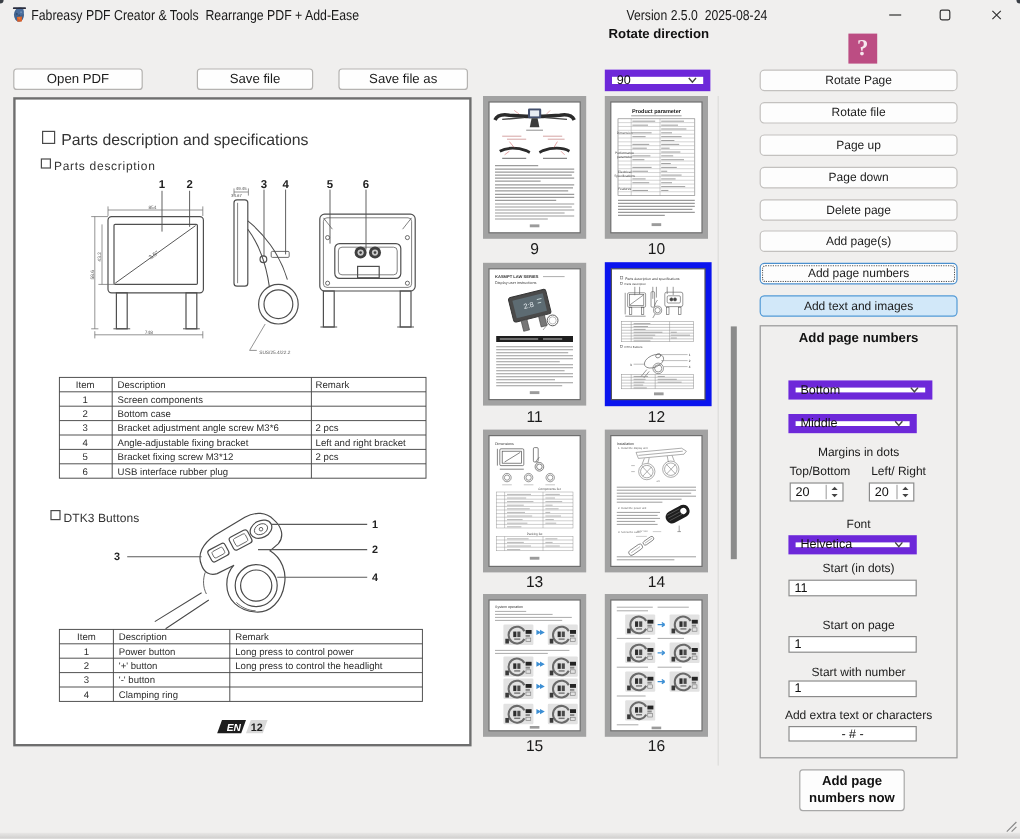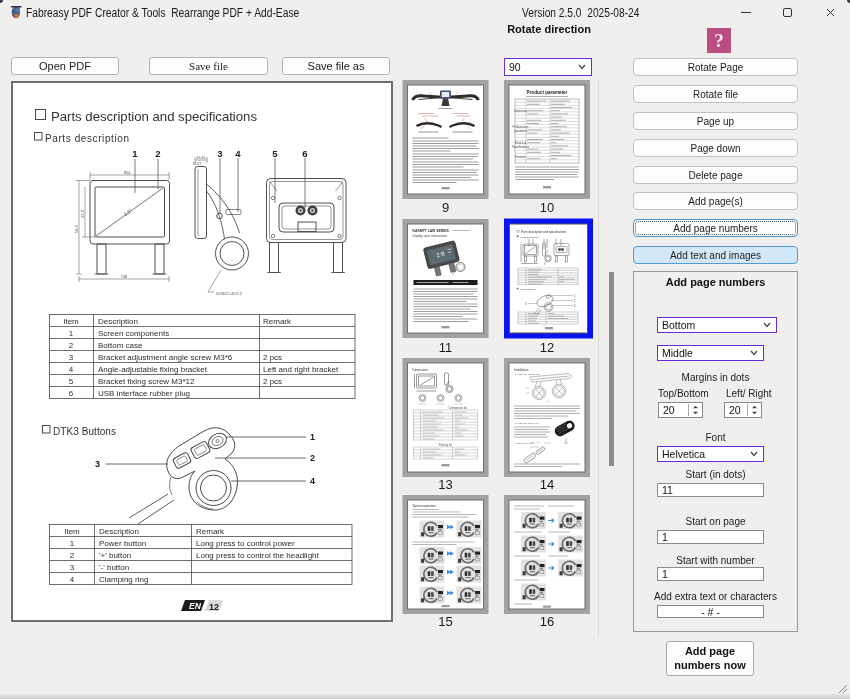--- a/index.html
+++ b/index.html
@@ -1,19 +1,19 @@
 <!DOCTYPE html>
 <html><head><meta charset="utf-8"><style>
 *{margin:0;padding:0;box-sizing:border-box;}
 html,body{width:850px;height:699px;background:#f0efee;font-family:"Liberation Sans",sans-serif;overflow:hidden;position:relative;}
 .abs{position:absolute;}
 .btn{position:absolute;background:#fefefe;border:1px solid #b5b3b1;border-radius:3px;font-size:11px;color:#1b1b1b;display:flex;align-items:center;justify-content:center;}
 .rbtn{position:absolute;left:633px;width:165px;height:18px;background:#fdfdfd;border:1px solid #c3c1bf;border-radius:4px;font-size:10px;color:#1b1b1b;display:flex;align-items:center;justify-content:center;}
 .lbl{position:absolute;font-size:10px;color:#1b1b1b;text-align:center;}
-.sel{position:absolute;background:#fff;border:1px solid #6d28d9;font-size:10.5px;color:#111;display:flex;align-items:center;padding-left:4px;}
+.sel{position:absolute;background:#fff;border:6px solid #6d28d9;font-size:10.5px;color:#111;display:flex;align-items:center;padding-left:4px;}
 .inp{position:absolute;background:#fff;border:1px solid #8a8a8a;font-size:10.5px;color:#111;display:flex;align-items:center;padding-left:4px;}
 .chev{position:absolute;right:5px;top:50%;margin-top:-3px;width:8px;height:6px;}
 </style></head>
 <body>
 
 <div class="abs" style="left:0;top:0;width:3px;height:3px;background:#3a3f46;border-bottom-right-radius:3px;"></div>
 <div class="abs" style="left:847px;top:0;width:3px;height:3px;background:#3a3f46;border-bottom-left-radius:3px;"></div>
 
 <svg class="abs" style="left:9px;top:4px;" width="14" height="15" viewBox="0 0 16 17">
  <ellipse cx="7.8" cy="9.5" rx="4.8" ry="6.6" fill="#41638e"></ellipse>
@@ -27,21 +27,21 @@
 </svg>
 <div class="abs" style="left:26px;top:6px;font-size:12px;color:#191919;transform:scaleX(0.855);transform-origin:0 0;white-space:nowrap;">Fabreasy PDF Creator &amp; Tools&nbsp; Rearrange PDF + Add-Ease</div>
 <div class="abs" style="left:522px;top:6px;font-size:12px;color:#191919;transform:scaleX(0.85);transform-origin:0 0;white-space:nowrap;">Version 2.5.0&nbsp; 2025-08-24</div>
 <div class="abs" style="left:741px;top:12px;width:10px;height:1px;background:#333;"></div>
 <div class="abs" style="left:783px;top:8px;width:9px;height:9px;border:1px solid #333;border-radius:2px;"></div>
 <svg class="abs" style="left:826px;top:8px;" width="9" height="9" viewBox="0 0 9 9">
     <path d="M1 1 L8 8 M8 1 L1 8" stroke="#333" stroke-width="1"></path>
   </svg>
 
 <div class="btn" style="left:11px;top:57px;width:108px;height:18px;">Open PDF</div>
-<div class="btn" style="left:149px;top:57px;width:119px;height:18px;font-family:Liberation Serif, serif;">Save file</div>
+<div class="btn" style="left:164px;top:57px;width:97px;height:18px;">Save file</div>
 <div class="btn" style="left:282px;top:57px;width:108px;height:18px;">Save file as</div>
 
 <div class="abs" style="left:504px;top:23px;width:90px;text-align:center;font-size:11px;font-weight:bold;color:#111;">Rotate direction</div>
 <div class="sel" style="left:504px;top:58px;width:88px;height:18px;">90
  <svg class="chev" viewBox="0 0 8 6">
       <path d="M1 1 L4 4.5 L7 1" fill="none" stroke="#444" stroke-width="1.2"></path>
     </svg>
 </div>
 
 <div class="abs" style="left:707px;top:28px;width:24px;height:25px;background:#bc4d83;color:#f6e7ee;font-family:'Liberation Serif',serif;font-size:19px;font-weight:bold;display:flex;align-items:center;justify-content:center;">?</div>

